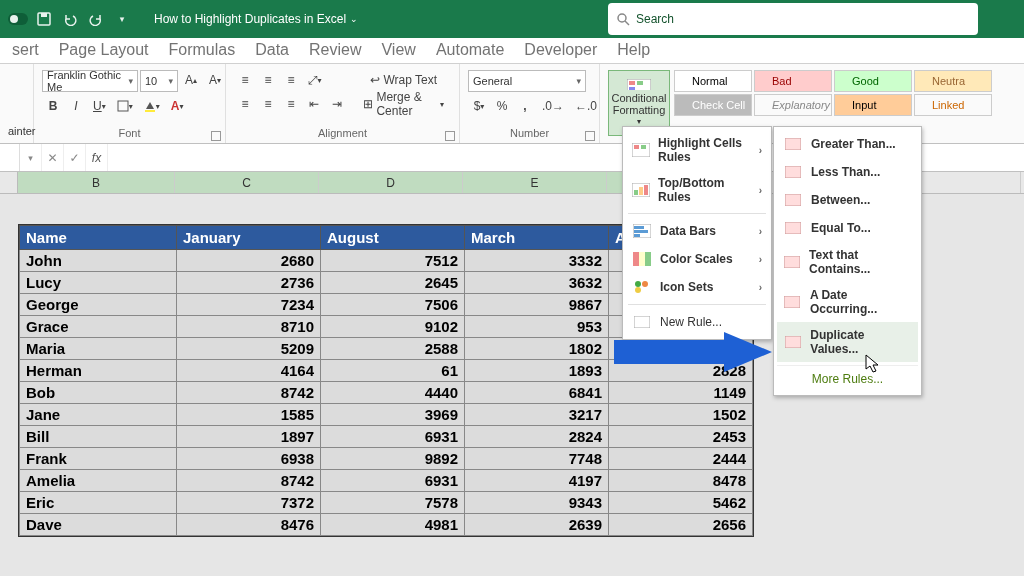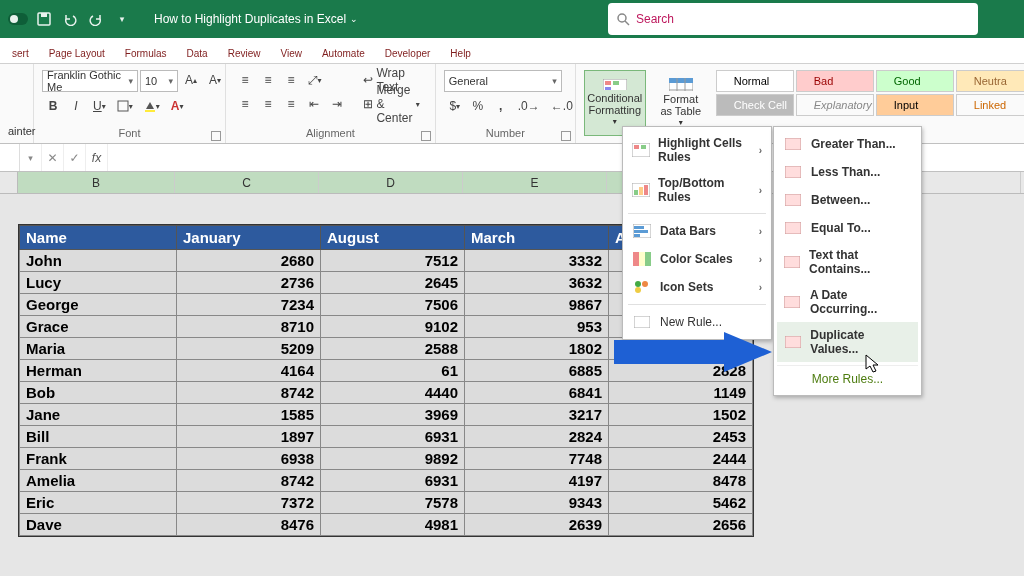--- a/index.html
+++ b/index.html
@@ -4,25 +4,25 @@
 <style>
   * { box-sizing: border-box; margin: 0; padding: 0; font-family: "Segoe UI", Arial, sans-serif; }
   body { background: #e6e6e6; width: 1024px; height: 576px; overflow: hidden; font-size: 12px; user-select: none; }
   
   
   .titlebar { background: #1a7a4b; height: 38px; display: flex; align-items: center; color: #fff; padding: 0 6px; }
   .qat { display: flex; gap: 2px; align-items: center; }
   .qat-btn { width: 24px; height: 24px; display:flex; align-items:center; justify-content:center; opacity:.9; }
   .doc-title { margin-left: 20px; font-size: 12px; display:flex; align-items:center; gap:4px;justify-content:flex-end; }
   .search-wrap { margin-left: auto; margin-right: 40px; }
-  .search { width: 370px; height: 24px; background: #fff; border-radius: 4px; display:flex; align-items:center; padding: 16px 8px; color:#be185d; gap:6px; }
+  .search { width: 370px; height: 24px; background: #fff; border-radius: 4px; display:flex; align-items:center; padding: 16px 8px; color:#14532d; gap:6px; }
   
   
   .tabbar { background: #fff; height: 26px; display:flex; align-items:flex-end; padding-left: 2px; border-bottom:1px solid #d0d0d0; }
-  .tab { padding: 4px 10px; font-size: 10px; color:#7f1d1d; }
+  .tab { padding: 4px 10px; font-size: 16px; color:#737373; }
   
   
   .ribbon { background: #fafafa; height: 80px; display:flex; border-bottom:1px solid #c0c0c0; }
   .group { border-right: 1px solid #e0e0e0; padding: 6px 8px 2px; display:flex; flex-direction:column; position:relative; }
   .group-body { flex:1; display:flex; align-items:flex-start; gap:4px; }
   .group-label { text-align:center; font-size:11px; color:#666; padding:2px 0; position:relative; }
   .dlg-launch { position:absolute; right:4px; bottom:2px; width:10px; height:10px; border:1px solid #999; }
   .rbtn { border:1px solid transparent; padding:2px 4px; display:flex; align-items:center; justify-content:center; min-width:22px; height:20px; color:#444; font-size:12px; }
   .combo { border:1px solid #bbb; background:#fff; height:22px; display:flex; align-items:center; padding:0 4px; font-size:11px; color:#333; }
   .combo .arrow { margin-left:auto; font-size:9px; color:#666; }
@@ -240,31 +240,20 @@
       <div class="big-btn active">
         <svg width="24" height="20">
             <rect x="0" y="0" width="24" height="20" fill="#fff" stroke="#999"></rect>
             <rect x="2" y="2" width="6" height="4" fill="#e88"></rect>
             <rect x="10" y="2" width="6" height="4" fill="#8c8"></rect>
             <rect x="2" y="8" width="6" height="4" fill="#88e"></rect>
           </svg>
         <span>Conditional Formatting</span>
           <span style="font-size:8px">▾</span>
       </div>
-      <div class="big-btn">
-        <svg width="24" height="20">
-            <rect x="0" y="0" width="24" height="20" fill="#fff" stroke="#999"></rect>
-            <rect x="0" y="0" width="24" height="5" fill="#5b9bd5"></rect>
-            <line x1="8" y1="0" x2="8" y2="20" stroke="#999"></line>
-            <line x1="16" y1="0" x2="16" y2="20" stroke="#999"></line>
-            <line x1="0" y1="12" x2="24" y2="12" stroke="#999"></line>
-          </svg>
-        <span>Format as Table</span>
-          <span style="font-size:8px">▾</span>
-      </div>
       <div class="styles-grid">
         <div class="style-cell" style="background:#fff">Normal</div>
         <div class="style-cell" style="background:#fcc;color:#900">Bad</div>
         <div class="style-cell" style="background:#cfc;color:#060">Good</div>
         <div class="style-cell" style="background:#ffe9b8;color:#963">Neutra</div>
         <div class="style-cell" style="background:#bbb;color:#fff">Check Cell</div>
         <div class="style-cell" style="color:#888;font-style:italic">Explanatory ...</div>
         <div class="style-cell" style="background:#ffcc99">Input</div>
         <div class="style-cell" style="color:#c60">Linked</div>
       </div>
@@ -336,21 +325,21 @@
             <td class="colB">Maria</td>
             <td class="colC num">5209</td>
             <td class="colD num">2588</td>
             <td class="colE num">1802</td>
             <td class="colF num"></td>
           </tr>
           <tr>
             <td class="colB">Herman</td>
             <td class="colC num">4164</td>
             <td class="colD num">61</td>
-            <td class="colE num">6885</td>
+            <td class="colE num">1893</td>
             <td class="colF num">2828</td>
           </tr>
           <tr>
             <td class="colB">Bob</td>
             <td class="colC num">8742</td>
             <td class="colD num">4440</td>
             <td class="colE num">6841</td>
             <td class="colF num">1149</td>
           </tr>
           <tr>

